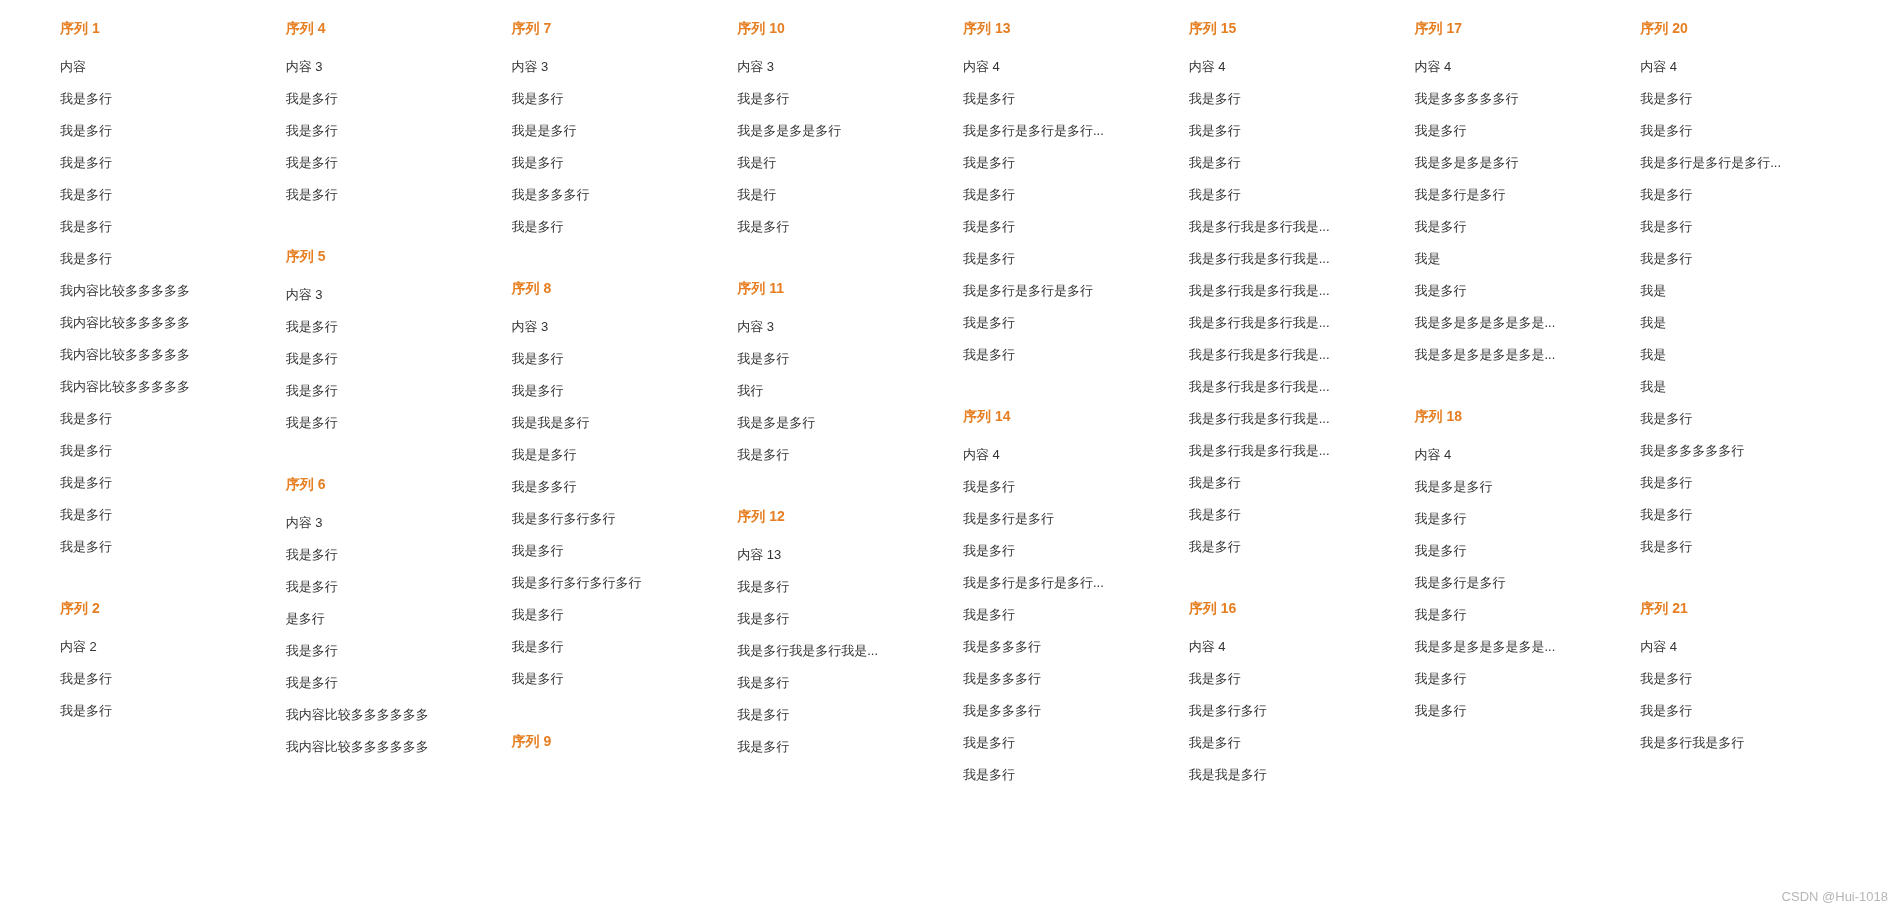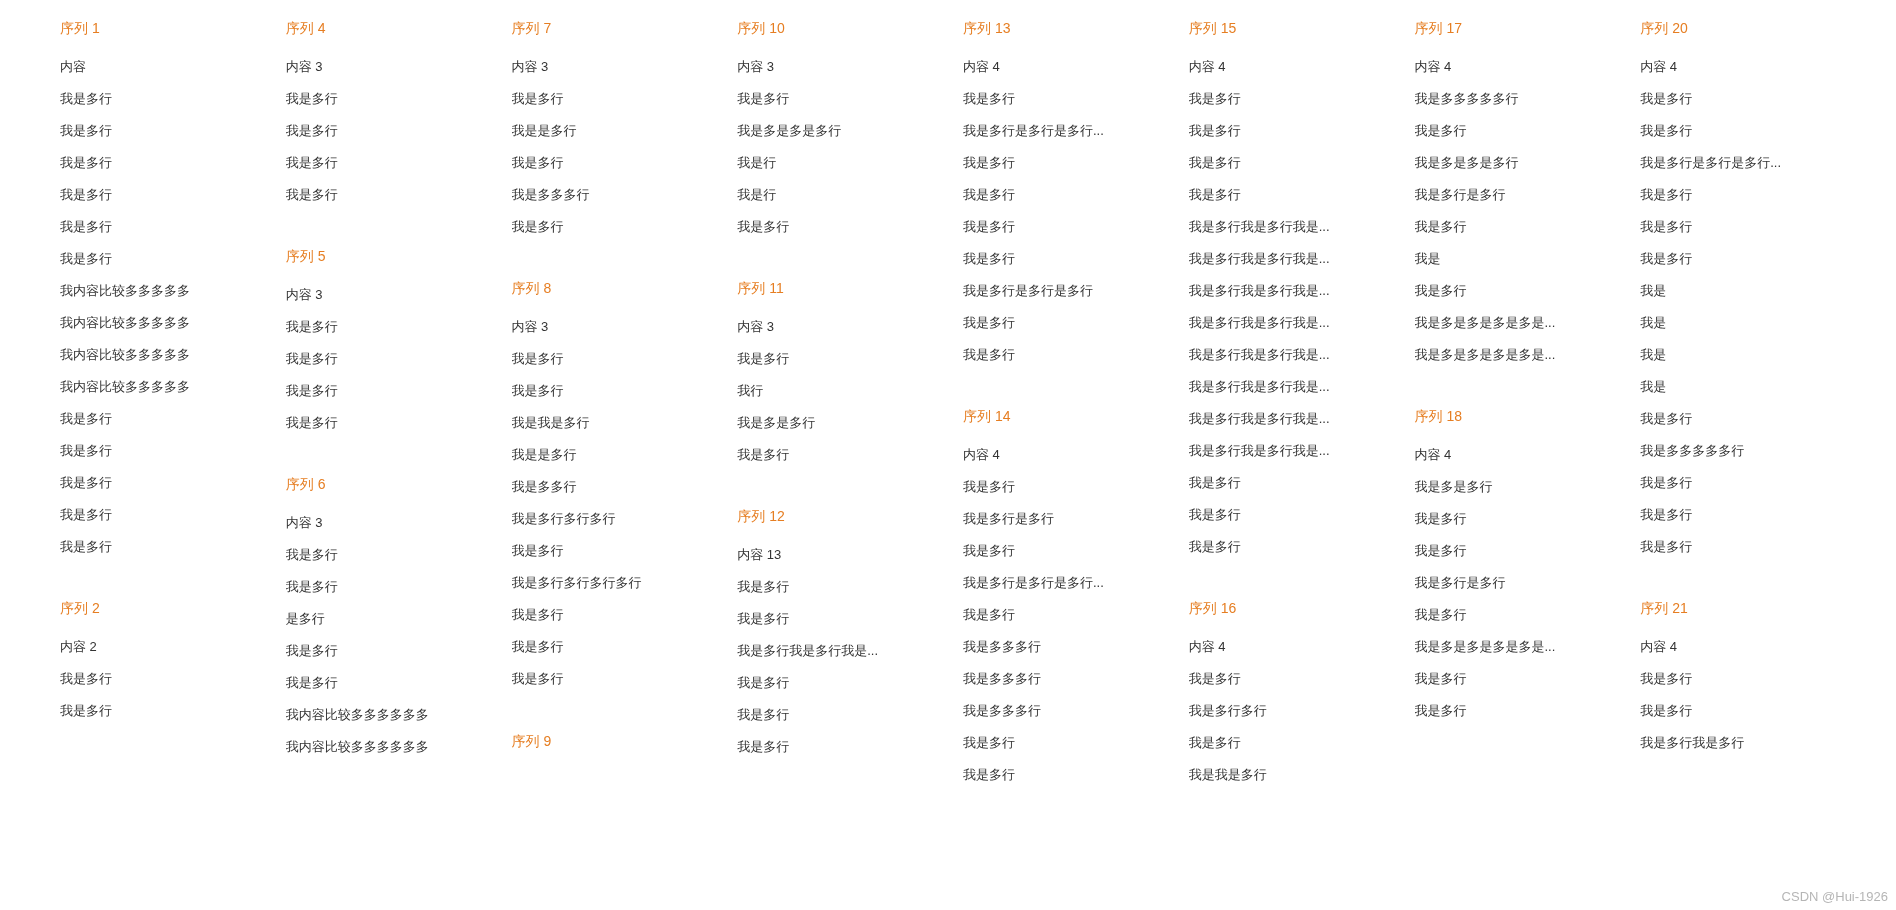--- a/index.html
+++ b/index.html
@@ -19,21 +19,21 @@
     box-sizing: border-box;
   }
   .section {
     break-inside: avoid;
     display: inline-block;
     width: 100%;
     margin-bottom: 30px;
   }
   .section-title {
     color: #e67e22;
-    font-weight: 400;
+    font-weight: 700;
     font-size: 14px;
     margin: 0 0 20px 0;
   }
   .section-item {
     font-size: 13px;
     color: #333;
     margin: 0 0 14px 0;
     overflow: hidden;
     white-space: nowrap;
     text-overflow: ellipsis;
@@ -48,13 +48,13 @@
     pointer-events: none;
   }
 </style>
 </head>
 <body>
 
 <div class="page">
   
 <div class="section"><div class="section-title">序列 1</div><div class="section-item">内容</div><div class="section-item">我是多行</div><div class="section-item">我是多行</div><div class="section-item">我是多行</div><div class="section-item">我是多行</div><div class="section-item">我是多行</div><div class="section-item">我是多行</div><div class="section-item">我内容比较多多多多多</div><div class="section-item">我内容比较多多多多多</div><div class="section-item">我内容比较多多多多多</div><div class="section-item">我内容比较多多多多多</div><div class="section-item">我是多行</div><div class="section-item">我是多行</div><div class="section-item">我是多行</div><div class="section-item">我是多行</div><div class="section-item">我是多行</div></div><div class="section"><div class="section-title">序列 2</div><div class="section-item">内容 2</div><div class="section-item">我是多行</div><div class="section-item">我是多行</div></div><div class="section"><div class="section-title">序列 4</div><div class="section-item">内容 3</div><div class="section-item">我是多行</div><div class="section-item">我是多行</div><div class="section-item">我是多行</div><div class="section-item">我是多行</div></div><div class="section"><div class="section-title">序列 5</div><div class="section-item">内容 3</div><div class="section-item">我是多行</div><div class="section-item">我是多行</div><div class="section-item">我是多行</div><div class="section-item">我是多行</div></div><div class="section"><div class="section-title">序列 6</div><div class="section-item">内容 3</div><div class="section-item">我是多行</div><div class="section-item">我是多行</div><div class="section-item">是多行</div><div class="section-item">我是多行</div><div class="section-item">我是多行</div><div class="section-item">我内容比较多多多多多多</div><div class="section-item">我内容比较多多多多多多</div></div><div class="section"><div class="section-title">序列 7</div><div class="section-item">内容 3</div><div class="section-item">我是多行</div><div class="section-item">我是是多行</div><div class="section-item">我是多行</div><div class="section-item">我是多多多行</div><div class="section-item">我是多行</div></div><div class="section"><div class="section-title">序列 8</div><div class="section-item">内容 3</div><div class="section-item">我是多行</div><div class="section-item">我是多行</div><div class="section-item">我是我是多行</div><div class="section-item">我是是多行</div><div class="section-item">我是多多行</div><div class="section-item">我是多行多行多行</div><div class="section-item">我是多行</div><div class="section-item">我是多行多行多行多行</div><div class="section-item">我是多行</div><div class="section-item">我是多行</div><div class="section-item">我是多行</div></div><div class="section"><div class="section-title">序列 9</div></div><div class="section"><div class="section-title">序列 10</div><div class="section-item">内容 3</div><div class="section-item">我是多行</div><div class="section-item">我是多是多是多行</div><div class="section-item">我是行</div><div class="section-item">我是行</div><div class="section-item">我是多行</div></div><div class="section"><div class="section-title">序列 11</div><div class="section-item">内容 3</div><div class="section-item">我是多行</div><div class="section-item">我行</div><div class="section-item">我是多是多行</div><div class="section-item">我是多行</div></div><div class="section"><div class="section-title">序列 12</div><div class="section-item">内容 13</div><div class="section-item">我是多行</div><div class="section-item">我是多行</div><div class="section-item">我是多行我是多行我是...</div><div class="section-item">我是多行</div><div class="section-item">我是多行</div><div class="section-item">我是多行</div></div><div class="section"><div class="section-title">序列 13</div><div class="section-item">内容 4</div><div class="section-item">我是多行</div><div class="section-item">我是多行是多行是多行...</div><div class="section-item">我是多行</div><div class="section-item">我是多行</div><div class="section-item">我是多行</div><div class="section-item">我是多行</div><div class="section-item">我是多行是多行是多行</div><div class="section-item">我是多行</div><div class="section-item">我是多行</div></div><div class="section"><div class="section-title">序列 14</div><div class="section-item">内容 4</div><div class="section-item">我是多行</div><div class="section-item">我是多行是多行</div><div class="section-item">我是多行</div><div class="section-item">我是多行是多行是多行...</div><div class="section-item">我是多行</div><div class="section-item">我是多多多行</div><div class="section-item">我是多多多行</div><div class="section-item">我是多多多行</div><div class="section-item">我是多行</div><div class="section-item">我是多行</div></div><div class="section"><div class="section-title">序列 15</div><div class="section-item">内容 4</div><div class="section-item">我是多行</div><div class="section-item">我是多行</div><div class="section-item">我是多行</div><div class="section-item">我是多行</div><div class="section-item">我是多行我是多行我是...</div><div class="section-item">我是多行我是多行我是...</div><div class="section-item">我是多行我是多行我是...</div><div class="section-item">我是多行我是多行我是...</div><div class="section-item">我是多行我是多行我是...</div><div class="section-item">我是多行我是多行我是...</div><div class="section-item">我是多行我是多行我是...</div><div class="section-item">我是多行我是多行我是...</div><div class="section-item">我是多行</div><div class="section-item">我是多行</div><div class="section-item">我是多行</div></div><div class="section"><div class="section-title">序列 16</div><div class="section-item">内容 4</div><div class="section-item">我是多行</div><div class="section-item">我是多行多行</div><div class="section-item">我是多行</div><div class="section-item">我是我是多行</div></div><div class="section"><div class="section-title">序列 17</div><div class="section-item">内容 4</div><div class="section-item">我是多多多多多行</div><div class="section-item">我是多行</div><div class="section-item">我是多是多是多行</div><div class="section-item">我是多行是多行</div><div class="section-item">我是多行</div><div class="section-item">我是</div><div class="section-item">我是多行</div><div class="section-item">我是多是多是多是多是...</div><div class="section-item">我是多是多是多是多是...</div></div><div class="section"><div class="section-title">序列 18</div><div class="section-item">内容 4</div><div class="section-item">我是多是多行</div><div class="section-item">我是多行</div><div class="section-item">我是多行</div><div class="section-item">我是多行是多行</div><div class="section-item">我是多行</div><div class="section-item">我是多是多是多是多是...</div><div class="section-item">我是多行</div><div class="section-item">我是多行</div></div><div class="section"><div class="section-title">序列 20</div><div class="section-item">内容 4</div><div class="section-item">我是多行</div><div class="section-item">我是多行</div><div class="section-item">我是多行是多行是多行...</div><div class="section-item">我是多行</div><div class="section-item">我是多行</div><div class="section-item">我是多行</div><div class="section-item">我是</div><div class="section-item">我是</div><div class="section-item">我是</div><div class="section-item">我是</div><div class="section-item">我是多行</div><div class="section-item">我是多多多多多行</div><div class="section-item">我是多行</div><div class="section-item">我是多行</div><div class="section-item">我是多行</div></div><div class="section"><div class="section-title">序列 21</div><div class="section-item">内容 4</div><div class="section-item">我是多行</div><div class="section-item">我是多行</div><div class="section-item">我是多行我是多行</div></div></div>
 
-<div class="watermark">CSDN @Hui-1926</div>
+<div class="watermark">CSDN @Hui-1018</div>
 
 </body></html>

